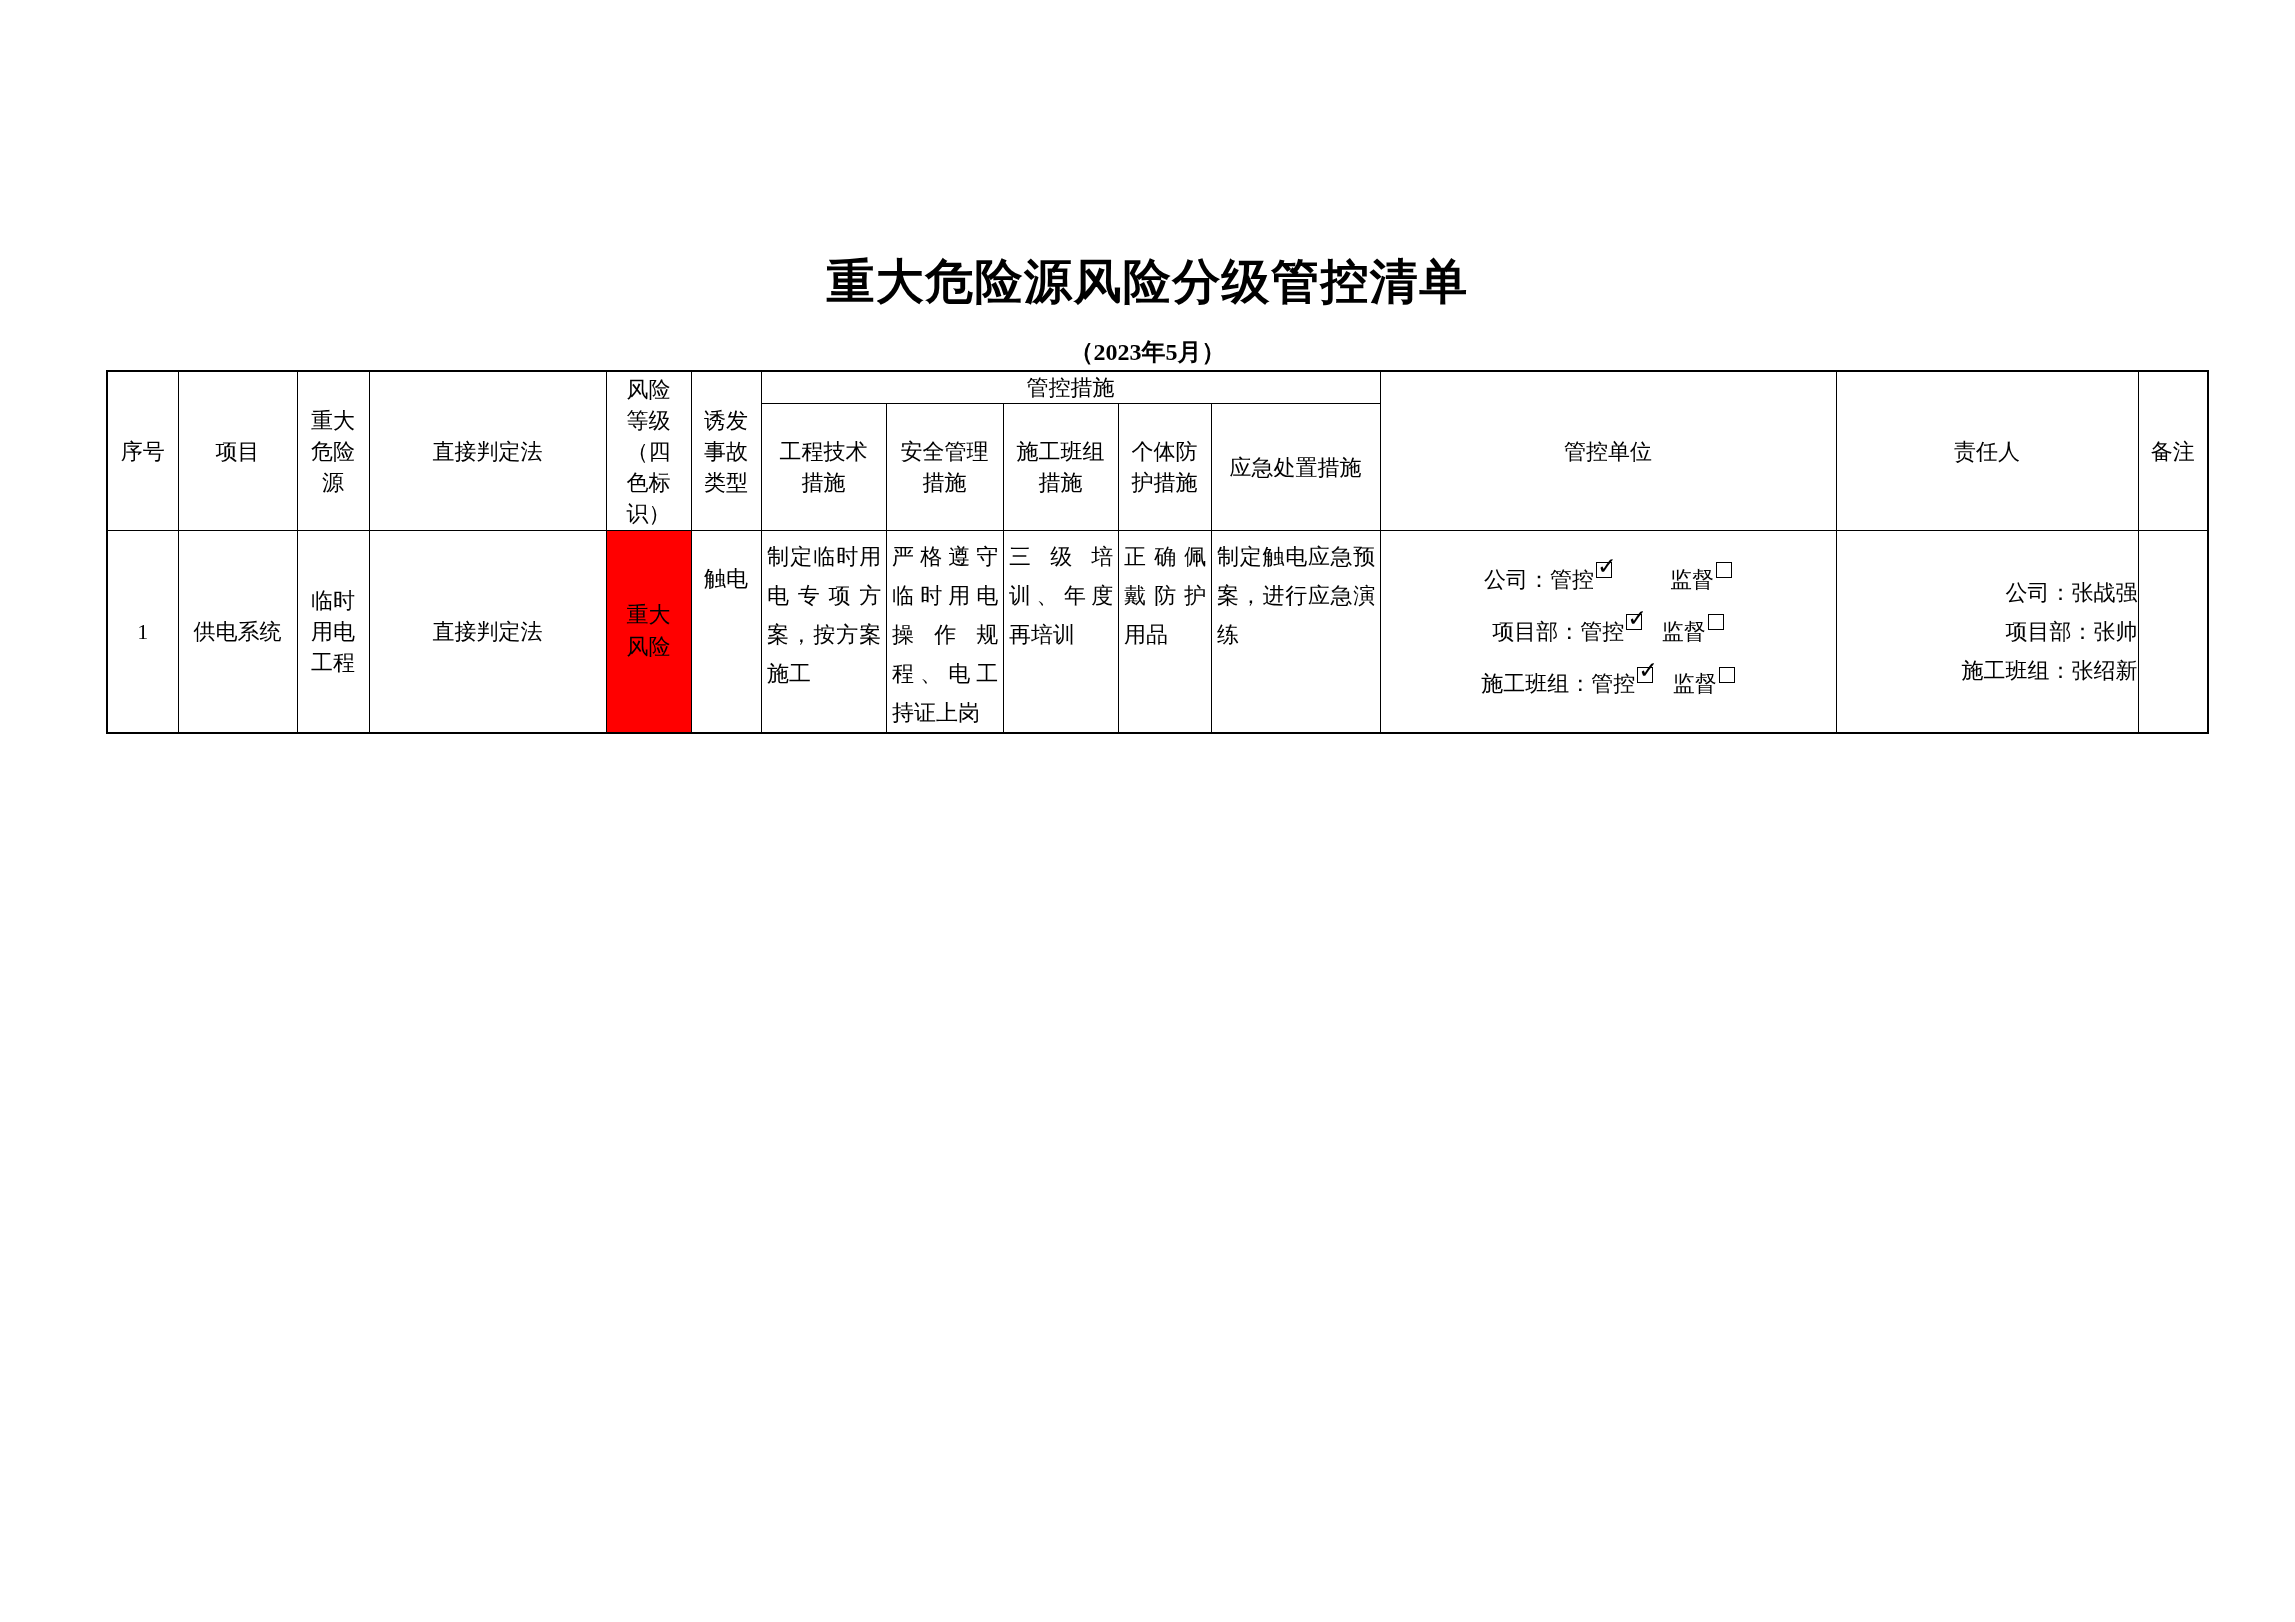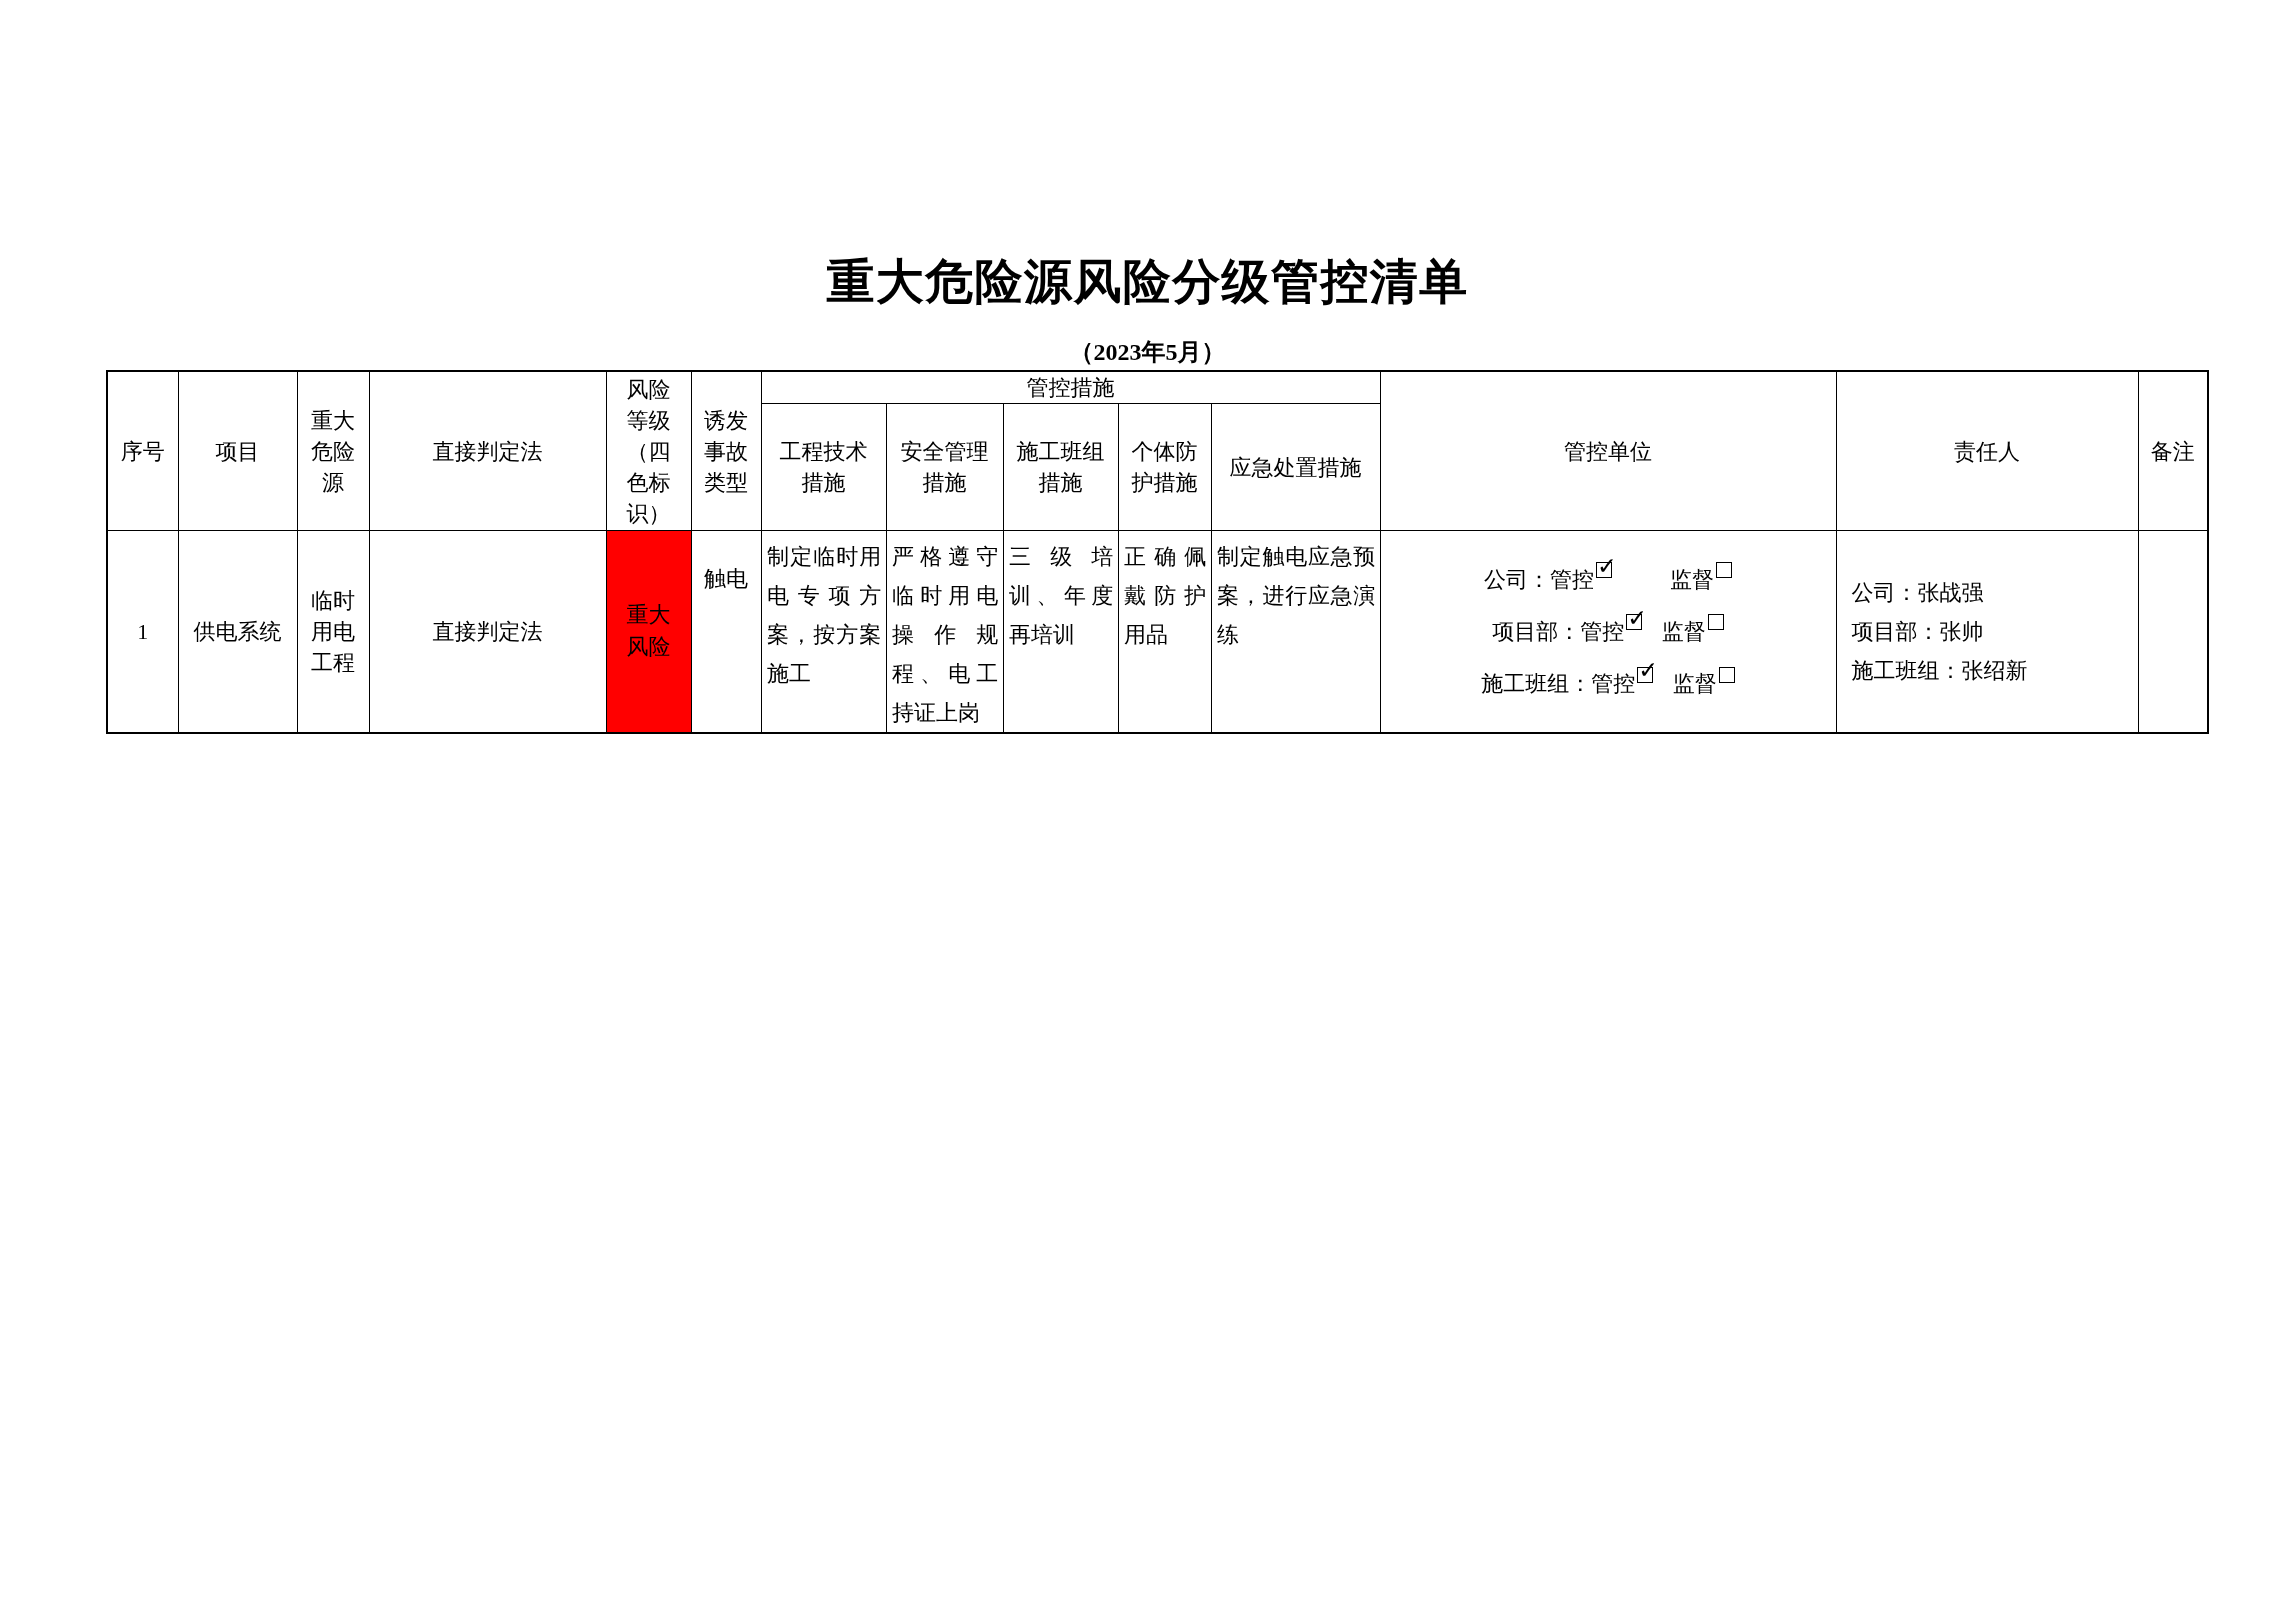--- a/index.html
+++ b/index.html
@@ -90,21 +90,21 @@
     position: absolute;
     top: -8.3px; left: 0px;
     font-family: "DejaVu Sans", sans-serif;
     font-weight: bold;
     font-size: 23.6px;
     line-height: 23.6px;
   }
   
   td.person-cell { vertical-align: middle; }
   .person-wrap {
-    text-align: left;
+    text-align: right;
     padding-left: 15px;
     line-height: 39px;
   }
 </style>
 </head>
 <body>
 
 <div class="doc-title">重大危险源风险分级管控清单</div>
 <div class="doc-subtitle">（2023年5月）</div>
 

